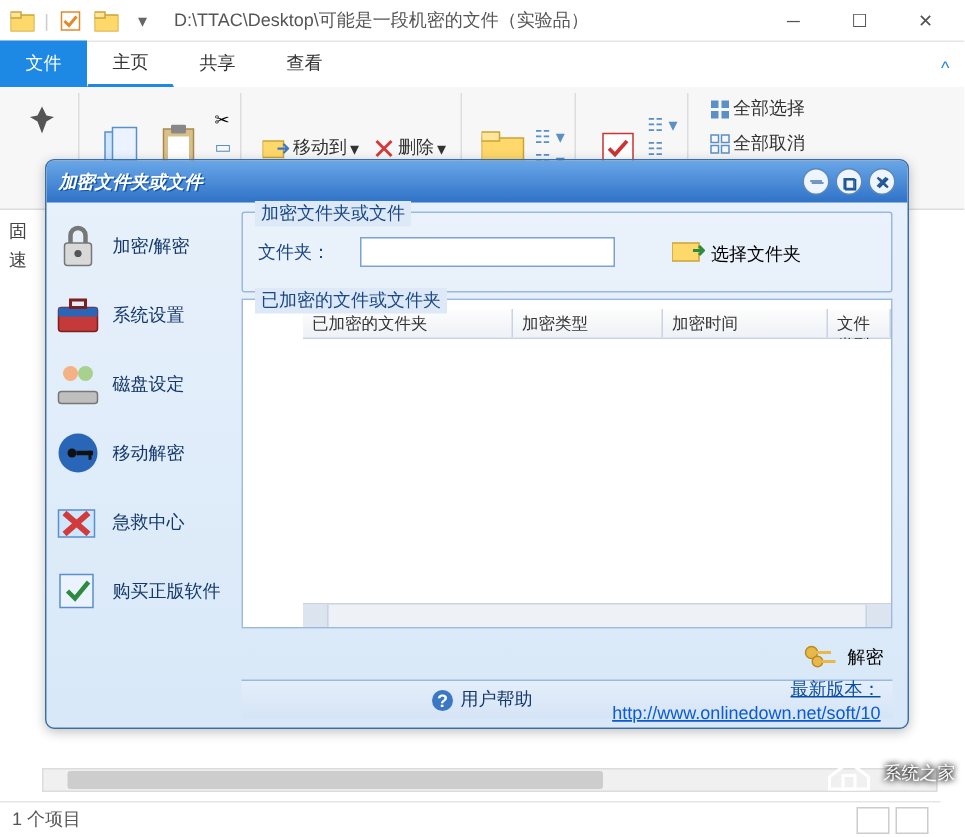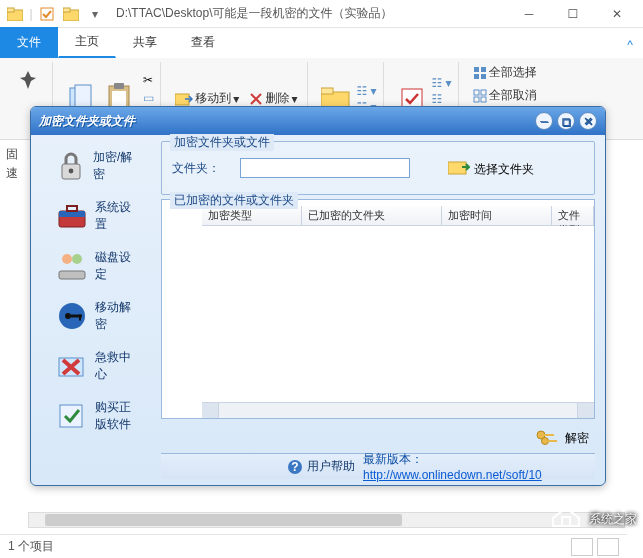--- a/index.html
+++ b/index.html
@@ -30,21 +30,21 @@
 .statusbar .viewbtns { display: flex; gap: 4px; }
 .statusbar .viewbtns div { width: 22px; height: 18px; border: 1px solid #ccc; }
 
 
 .dialog { position: absolute; left: 30px; top: 106px; width: 576px; height: 380px; border: 1px solid #3a6ea5; border-radius: 6px; background: linear-gradient(#e8f1fb, #d8e8f8); box-shadow: 0 2px 8px rgba(0,0,0,.25); overflow: hidden; }
 .dlg-title { height: 28px; background: linear-gradient(#6aa7e8, #2f72c7); display: flex; align-items: center; padding: 0 8px; color: #fff; font-weight: bold; font-style: italic; text-shadow: 1px 1px 0 #14529d; }
 .dlg-title .spacer { flex: 1; }
 .dlg-title .ctl { width: 18px; height: 18px; border-radius: 50%; background: #eef5ff; border: 1px solid #5b88bb; margin-left: 4px; display: flex; align-items: center; justify-content: center; color: #2a5a94; font-size: 11px; font-weight: bold; font-style: normal; }
 
 .dlg-body { display: flex; height: calc(100% - 28px); }
-.sidebar { width: 130px; padding: 12px 22px; display: flex; flex-direction: column; gap: 12px; }
+.sidebar { width: 130px; padding: 12px 2px; display: flex; flex-direction: column; gap: 12px; }
 .side-item { display: flex; align-items: center; gap: 8px; padding: 2px 4px; cursor: pointer; }
 .side-item .ico { width: 30px; height: 30px; display: flex; align-items: center; justify-content: center; }
 .side-item span { color: #14386b; }
 
 .panel { flex: 1; padding: 6px 10px 6px 0; display: flex; flex-direction: column; }
 .fieldset { border: 1px solid #9bb9dd; border-radius: 2px; padding: 10px 10px 10px 10px; margin-bottom: 4px; position: relative; background: rgba(255,255,255,.15); }
 .fieldset .legend { position: absolute; top: -8px; left: 8px; background: #dde9f7; padding: 0 4px; color: #1a4785; }
 .frow { display: flex; align-items: center; gap: 18px; margin: 6px 0; }
 .frow label { width: 50px; color: #1a4785; }
 .frow input[type=text] { width: 170px; height: 20px; border: 1px solid #7aa3d4; background: #fff; padding: 0 4px; }
@@ -59,24 +59,24 @@
 .hscroll { height: 16px; background: #eef1f6; border-top: 1px solid #c9d3e2; position: relative; }
 .hscroll::before { content:''; position:absolute; left:0; top:0; width:16px; height:100%; background:#dce4ef; border-right:1px solid #c9d3e2;}
 .hscroll::after { content:''; position:absolute; right:0; top:0; width:16px; height:100%; background:#dce4ef; border-left:1px solid #c9d3e2;}
 
 .decrypt-row { display: flex; justify-content: flex-end; padding: 8px 6px 4px; }
 .decrypt-btn { display: flex; align-items: center; gap: 8px; cursor: pointer; }
 .decrypt-btn .ico { width: 22px; height: 22px; }
 
 .footer { border-top: 1px solid #9bb9dd; height: 26px; display: flex; align-items: center; padding: 0 8px; gap: 8px; background: linear-gradient(#e4eefb,#d5e4f6); }
 .footer .help { display: flex; align-items: center; gap: 4px; color: #14386b; cursor: pointer; }
-.footer .ver { flex: 1; text-align: left; color: #0a4ea2; }
+.footer .ver { flex: 1; text-align: right; color: #0a4ea2; text-decoration: underline; }
 .footer .ver a { color: #0b5bd3; text-decoration: underline; }
 
-.watermark { position: absolute; right: 6px; bottom: 30px; color: rgba(255,255,255,.95); display: flex; align-items: flex-end; gap: 6px; font-size: 16px; text-shadow: 0 0 4px #000, 0 0 4px #000; margin-top: 40px; }
+.watermark { position: absolute; right: 6px; bottom: 30px; color: rgba(255,255,255,.95); display: flex; align-items: center; gap: 6px; font-size: 16px; text-shadow: 0 0 4px #000, 0 0 4px #000; margin-top: 40px; }
 .watermark .logo { width: 34px; height: 26px; }
 
 .hscroll-main { position: absolute; left: 28px; right: 18px; bottom: 30px; height: 16px; background: #f0f0f0; border: 1px solid #dcdcdc; }
 .hscroll-main .thumb { position:absolute; left:16px; top:1px; bottom:1px; width: 60%; background:#cdcdcd; border-radius:2px;}
 
 svg { display: block; }
 </style>
 </head>
 <body>
 
@@ -300,22 +300,22 @@
                 </svg>
               </div>
             <span>选择文件夹</span>
           </div>
         </div>
       </div>
 
       <div class="fieldset2">
         <div class="fs2-legend">已加密的文件或文件夹</div>
         <div class="thead">
+          <div style="width:140px">已加密的文件夹</div>
           <div style="width:100px">加密类型</div>
-          <div style="width:140px">已加密的文件夹</div>
           <div style="width:110px">加密时间</div>
           <div style="flex:1">文件类型</div>
         </div>
         <div class="tbody"></div>
         <div class="hscroll"></div>
       </div>
 
       <div class="decrypt-row">
         <div class="decrypt-btn">
           <div class="ico">

